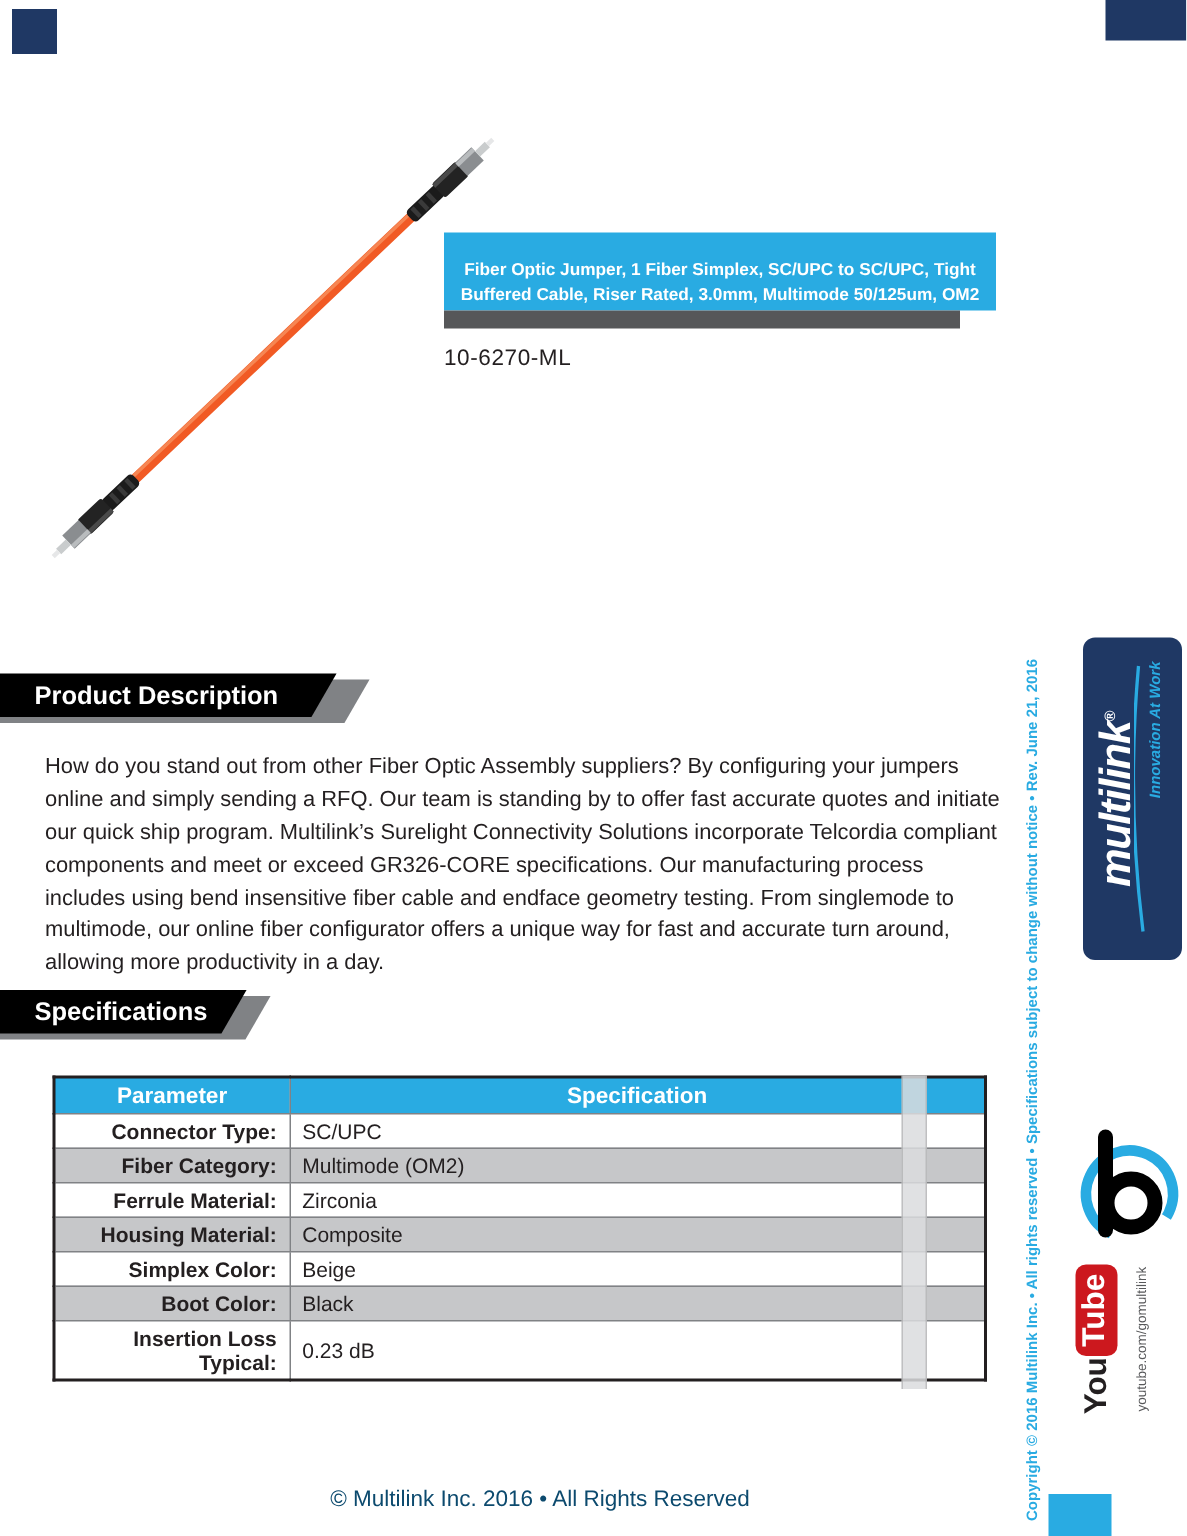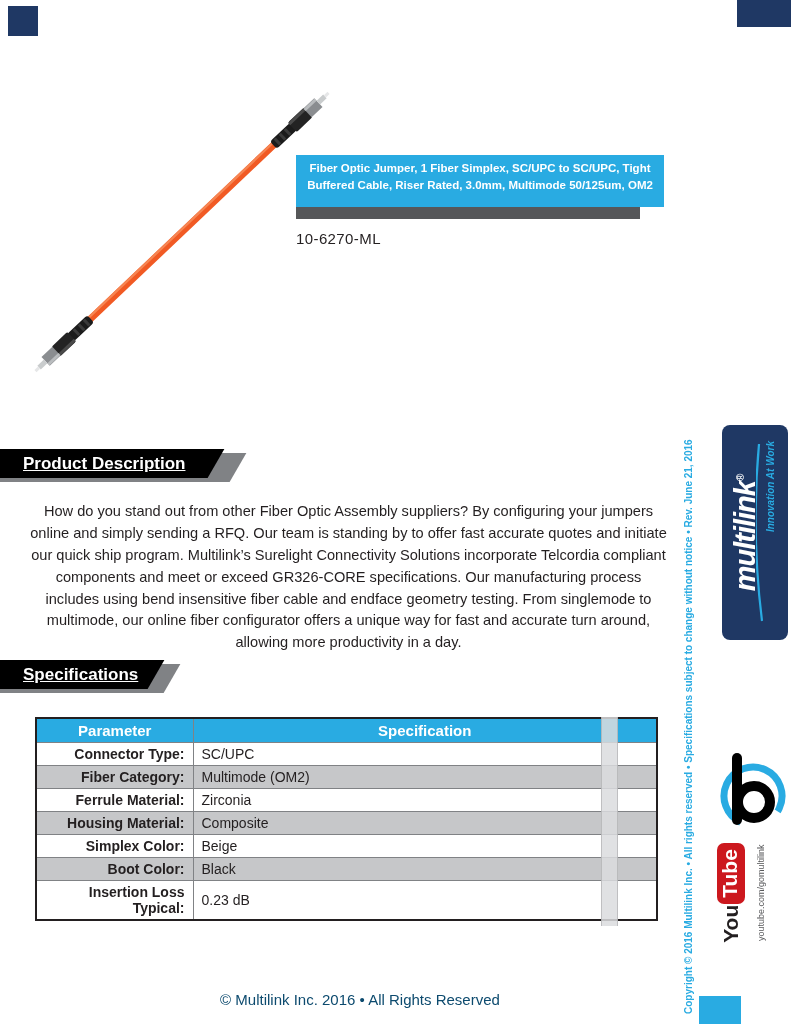--- a/index.html
+++ b/index.html
@@ -12,43 +12,43 @@
   .sq-tr { right: 0; top: 0; width: 54px; height: 27px; background: #1F3864; }
   .sq-br { left: 699px; top: 996px; width: 42px; height: 28px; background: #29ABE2; }
 
   
   .photo { position: absolute; left: 20px; top: 80px; width: 320px; height: 300px; }
 
   
   .title-wrap { position: absolute; left: 296px; top: 155px; width: 368px; }
   .title-cyan { height: 52px; background: #29ABE2; }
   .title-gray { width: 344px; height: 12px; background: #565759; }
-  .title-text { position: absolute; top: 0; left: 0; right: 0; padding: 5px 8px 0;
+  .title-text { position: absolute; top: 0; left: 0; right: 0; padding: 17px 8px 0;
                 color: #fff; font-weight: bold; font-size: 11.5px; line-height: 16.5px;
                 text-align: center; }
   .part-number { margin-top: 11px; text-align: left; font-size: 15px; color: #231F20;
                  letter-spacing: .4px; }
 
   
   .section-header { position: absolute; left: 0; height: 29px; }
   .section-header .gray, .section-header .black {
       position: absolute; top: 0; height: 29px; transform: skewX(-30deg); }
   .section-header .gray { top: 4px; background: #808285; }
   .section-header .black { background: #000; }
   .section-header .label { position: relative; display: block; color: #fff; font-weight: bold;
-      font-size: 17px; line-height: 29px; padding-left: 23px; white-space: nowrap; text-decoration: underline; }
+      font-size: 17px; line-height: 29px; padding-left: 23px; white-space: nowrap; }
   .hdr-pd { top: 449px; width: 250px; }
   .hdr-pd .black { left: -24px; width: 240px; }
   .hdr-pd .gray  { left: -24px; width: 262px; }
   .hdr-sp { top: 660px; width: 200px; }
   .hdr-sp .black { left: -24px; width: 180px; }
   .hdr-sp .gray  { left: -24px; width: 196px; }
 
   .desc-body { position: absolute; left: 30px; top: 501px; width: 637px;
-               font-size: 14.6px; line-height: 1.5; color: #231F20; text-align: center; }
+               font-size: 14.6px; line-height: 1.5; color: #231F20; }
 
   
   .spec-table { position: absolute; left: 35px; top: 717px; width: 623px;
                 border-collapse: collapse; font-size: 14px; color: #231F20;
                 border: 2px solid #231F20; }
   .spec-table th { background: #29ABE2; color: #fff; font-weight: bold; font-size: 15px;
                    height: 24px; border: 1px solid #808285; text-align: center; margin-left: 39px; }
   .spec-table td { border: 1px solid #808285; padding: 3px 8px; height: 23px; }
   .spec-table td.param { width: 157px; text-align: right; font-weight: bold; }
   .spec-table tbody tr:nth-child(even) td { background: #C6C7C9; }

